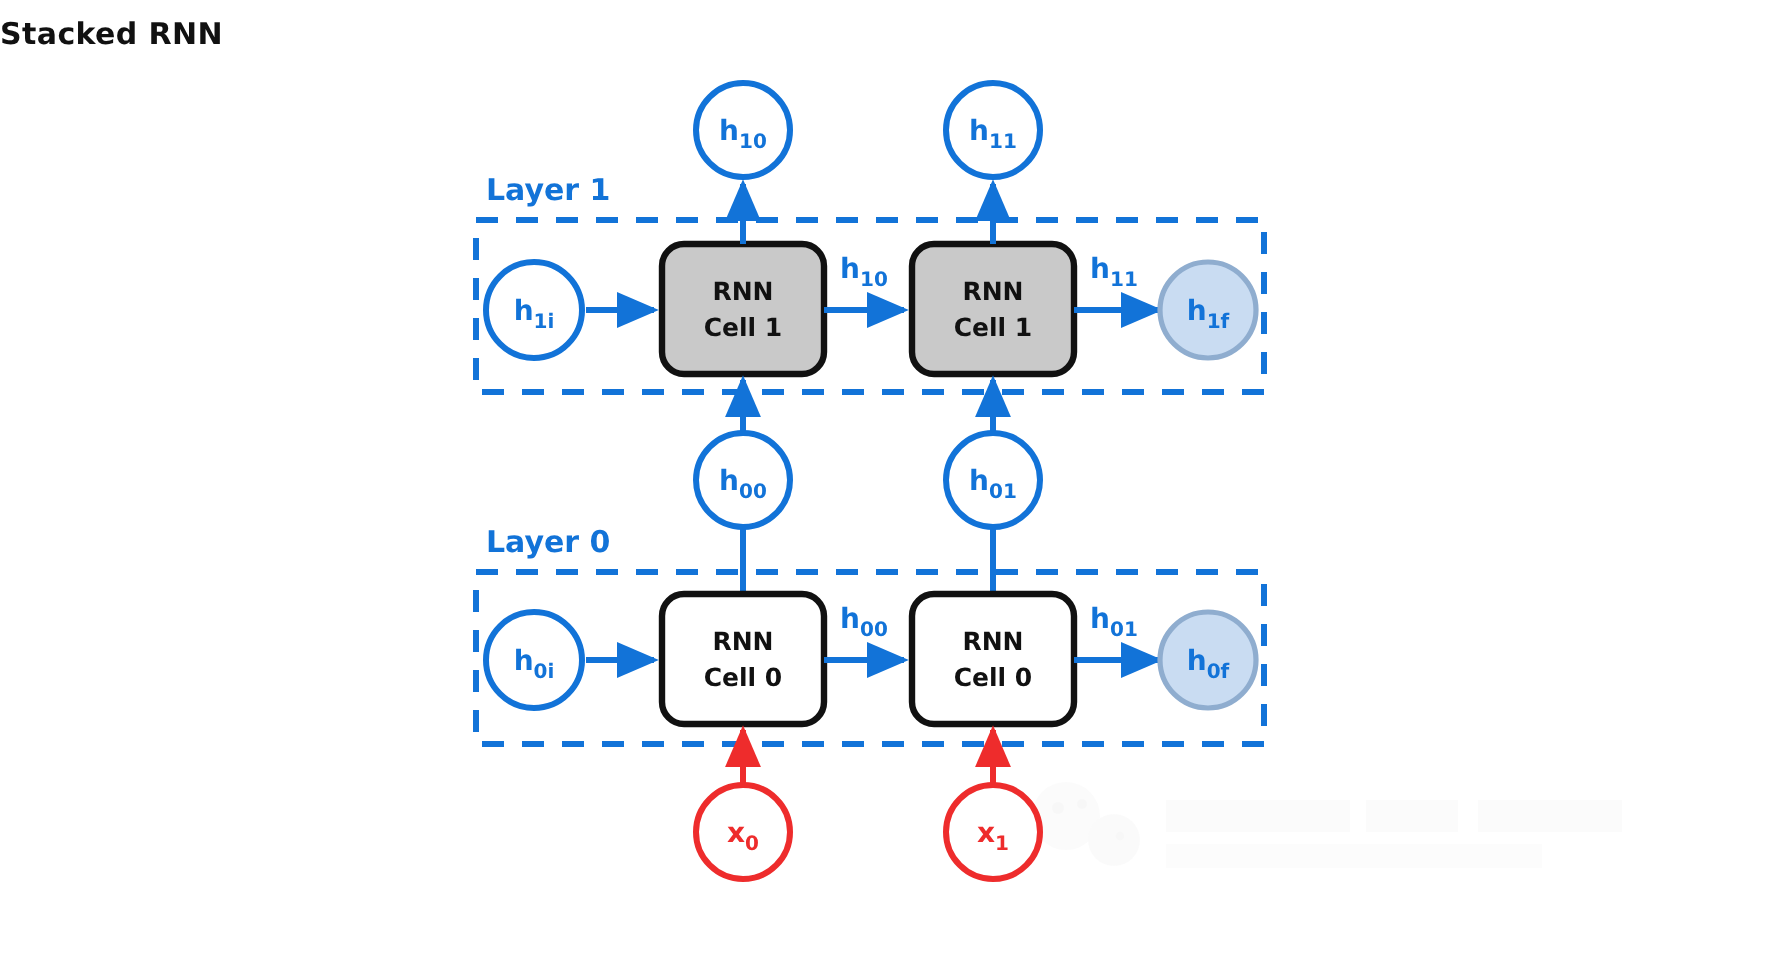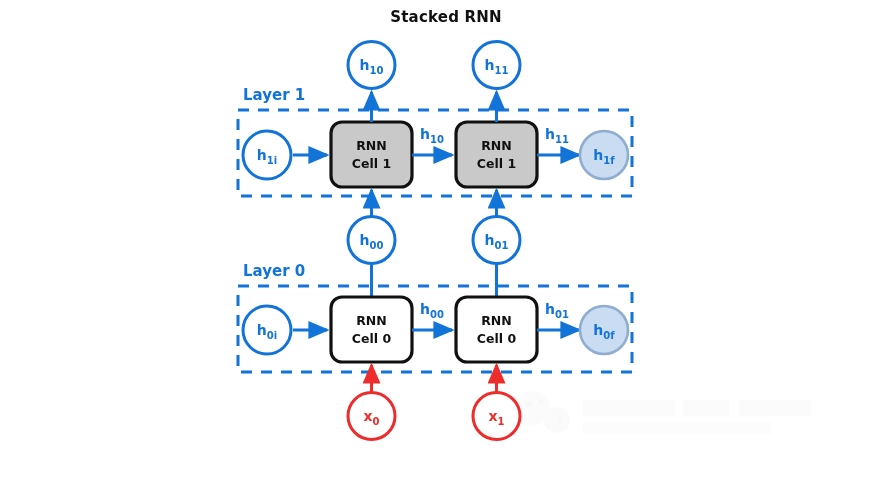--- a/index.html
+++ b/index.html
@@ -15,21 +15,20 @@
     width: 892px;
     height: 477px;
     background: #ffffff;
     overflow: hidden;
   }
   #title {
     position: absolute;
     left: 0;
     top: 8px;
     width: 892px;
-    text-align: center;
     font-size: 15px;
     font-weight: bold;
     color: #111111;
     letter-spacing: 0.2px;
   }
   svg.diagram {
     position: absolute;
     left: 0;
     top: 0;
     width: 892px;

